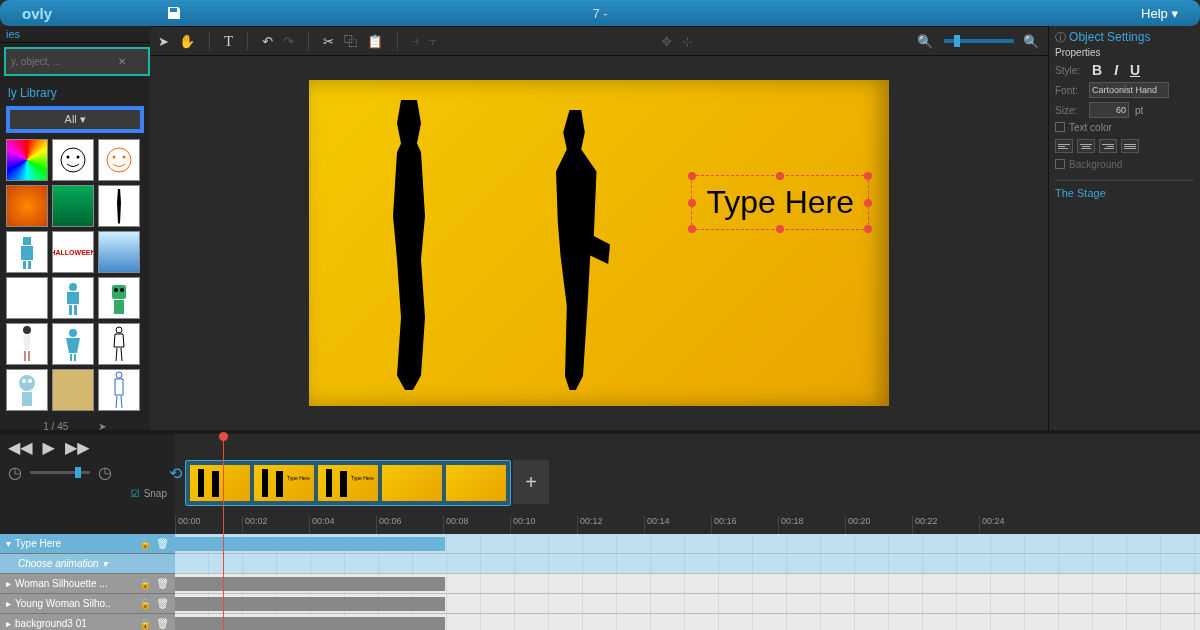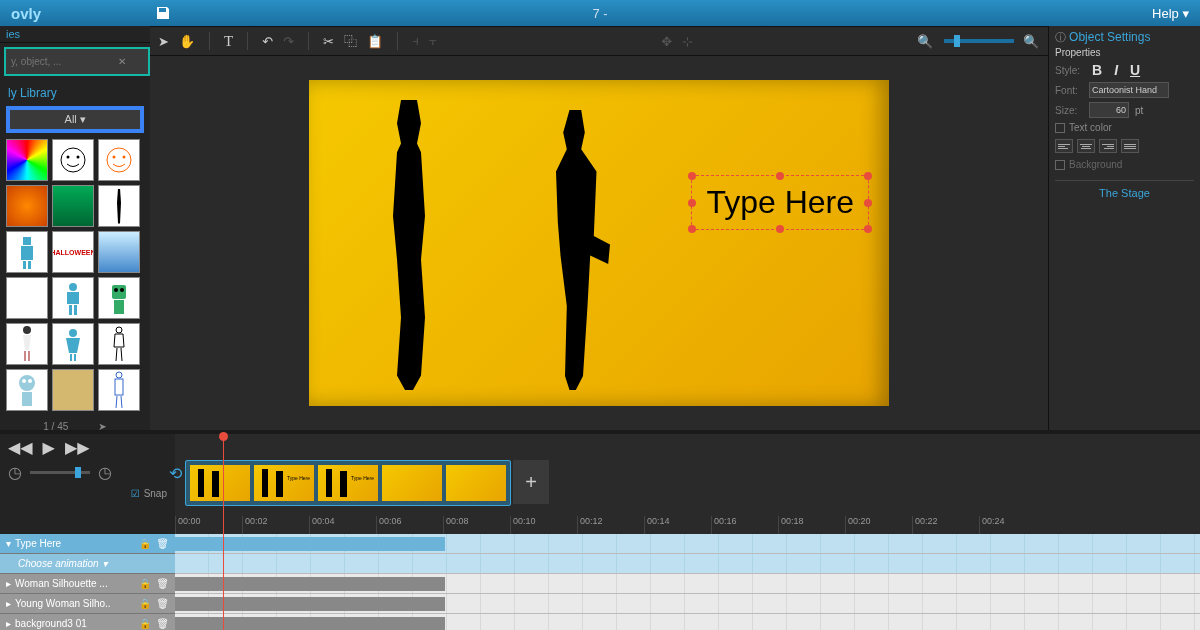--- a/index.html
+++ b/index.html
@@ -1,18 +1,18 @@
 <!DOCTYPE html>
 <html><head>
 <meta charset="utf-8">
 <style>
 * { margin: 0; padding: 0; box-sizing: border-box; font-family: Arial, sans-serif; }
 body { width: 1200px; height: 630px; background: #2a2a2a; overflow: hidden; position: relative; }
 
-.topbar { height: 26px; background: linear-gradient(#2a8fc4, #1a6fa0); display: flex; align-items: center; color: #fff; font-size: 13px; padding: 0 11px; }
+.topbar { height: 26px; background: linear-gradient(#2a8fc4, #1a6fa0); display: flex; align-items: center; color: #fff; font-size: 13px; padding: 0 22px; border-radius: 9px; }
 .logo { color: #9de0ff; font-weight: bold; font-size: 15px; }
 .save-icon { margin-left: 110px; width: 24px; height: 20px; display: flex; align-items: center; justify-content: center; cursor: pointer; }
 .doc-title { position: absolute; left: 50%; transform: translateX(-50%); color: #cde; font-size: 13px; }
 .help { margin-left: auto; color: #fff; cursor: pointer; }
 
 .main { display: flex; height: 404px; border-radius: 31px; }
 .left-panel { width: 150px; background: #232323; display: flex; flex-direction: column; }
 .left-tabs { height: 20px; color: #3aa6db; font-size: 11px; padding: 2px 6px; border-bottom: 1px solid #111; }
 .search-row { display: flex; align-items: center; padding: 4px; gap: 4px; }
 .search-input { flex: 1; background: #3a3a3a; border: 2px solid #14b8a6; color: #999; font-size: 10px; padding: 0 5px; height: 29px; }
@@ -50,23 +50,23 @@
 .rp-title { color: #3aa6db; font-size: 12px; margin-bottom: 4px; }
 .rp-sub { color: #ccc; font-size: 10px; margin-bottom: 4px; }
 .rp-row { display: flex; align-items: center; gap: 6px; margin: 4px 0; font-size: 10px; }
 .rp-row label { color: #777; width: 28px; }
 .style-btn { font-weight: bold; font-size: 14px; color: #ddd; cursor: pointer; padding: 0 3px; }
 .font-sel { background: #3a3a3a; border: 1px solid #555; color: #ccc; font-size: 9px; padding: 2px; width: 80px; }
 .size-inp { background: #3a3a3a; border: 1px solid #555; color: #ccc; width: 40px; text-align: right; font-size: 9px; padding: 2px; }
 .align-row { display: flex; gap: 4px; margin: 6px 0; }
 .align-btn { width: 18px; height: 14px; border: 1px solid #555; background: #333; cursor: pointer; display:flex; flex-direction:column; justify-content:center; gap:1px; padding:2px;}
 .align-btn span{height:1px;background:#aaa;}
-.chk { display: flex; gap: 4px; align-items: flex-end; margin: 4px 0; color: #888; }
+.chk { display: flex; gap: 4px; align-items: flex-start; margin: 4px 0; color: #888; }
 .chk-box { width: 10px; height: 10px; border: 1px solid #666; }
-.rp-help { margin-top: 10px; border-top: 1px solid #444; padding-top: 6px; text-align: center; }
+.rp-help { margin-top: 10px; border-top: 1px solid #444; padding-top: 6px; }
 .rp-help-title { color: #3aa6db; font-size: 11px; margin-bottom: 4px; }
 .rp-help-text { color: #aaa; font-size: 9px; line-height: 1.4; }
 
 .timeline-panel { height: 200px; background: #2a2a2a; border-top: 4px solid #1a1a1a; display: flex; }
 .tl-title { color: #3aa6db; font-size: 12px; padding: 4px 8px; }
 .tl-controls { display: flex; align-items: center; gap: 10px; padding: 4px 8px; color: #ccc; }
 .tl-zoom-row { display: flex; align-items: center; gap: 8px; padding: 2px 8px; color: #888; }
 .tl-zoom-slider { width: 60px; height: 3px; background: #555; position: relative; }
 .tl-zoom-handle { position: absolute; left: 45px; top: -4px; width: 6px; height: 11px; background: #3aa6db; }
 

